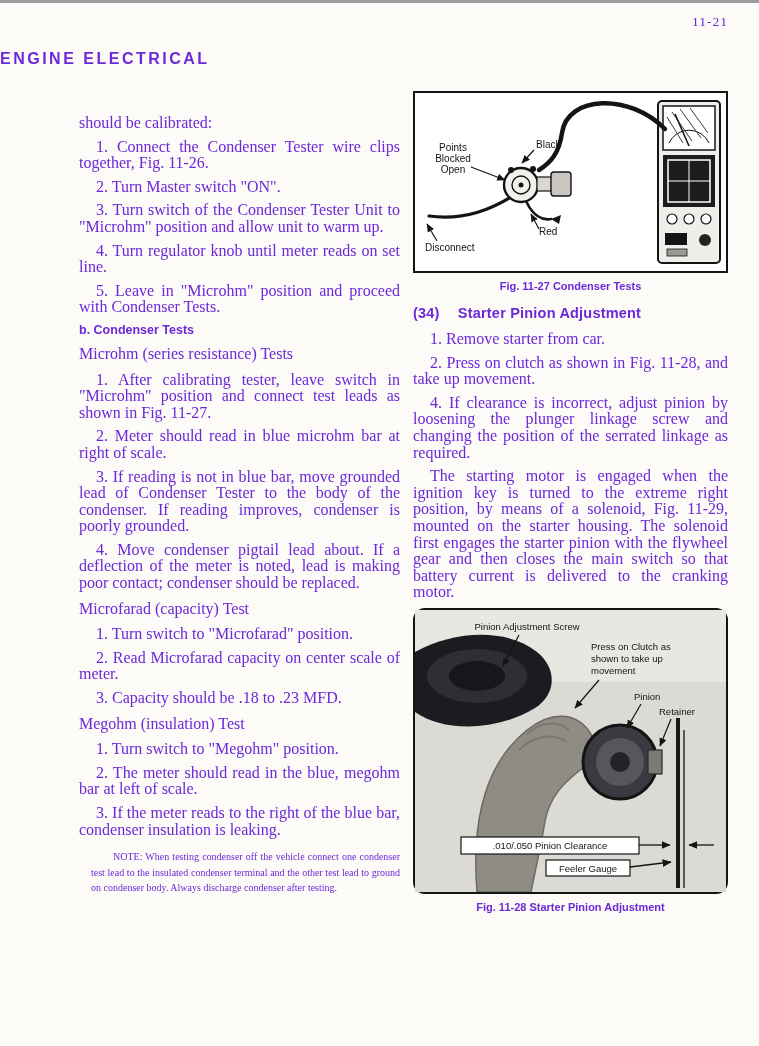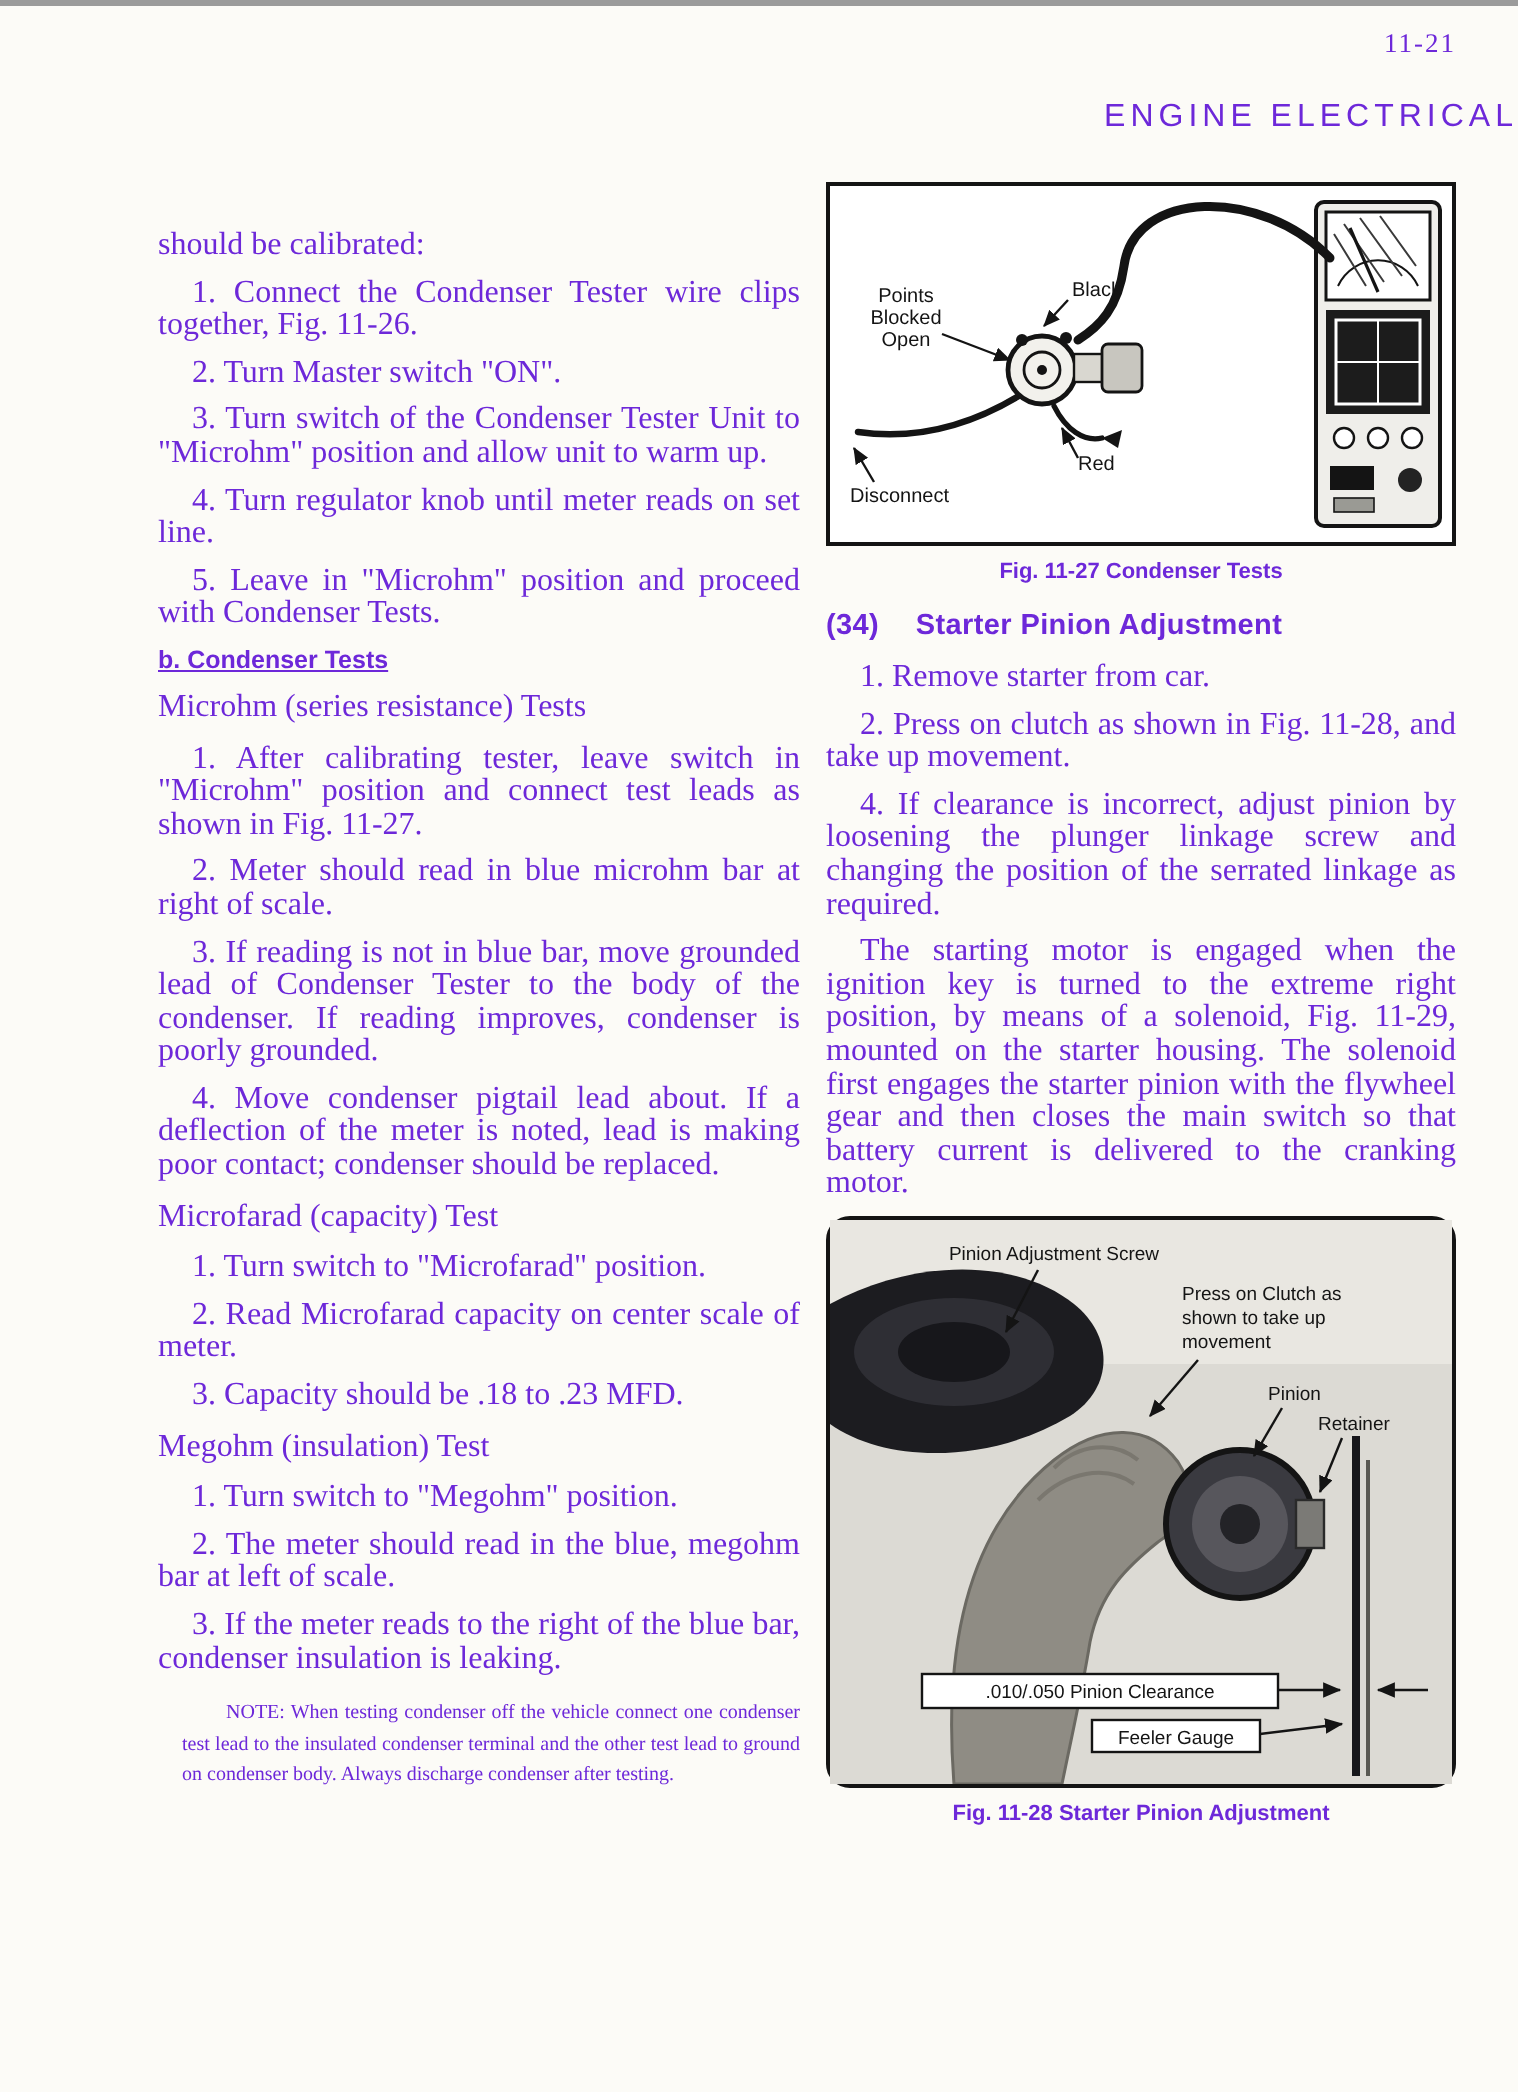--- a/index.html
+++ b/index.html
@@ -1,27 +1,27 @@
 <!DOCTYPE html>
 <html><head>
 <meta charset="utf-8">
 <style>
   html,body{margin:0;padding:0;}
   body{background:#9b9b9b;font-family:"Liberation Serif",serif;}
   .page{position:relative;width:759px;height:1046px;margin:3px auto;background:#fcfbf7;color:#6d28d9;overflow:hidden;}
   .page-number{position:absolute;top:11px;right:31px;font-size:13.5px;letter-spacing:1px;}
-  .page-title{position:absolute;top:47px;left:0;width:100%;text-align:right;margin:0;
-    font-family:"Liberation Sans",sans-serif;font-size:16px;font-weight:400;letter-spacing:2.5px;}
+  .page-title{position:absolute;top:47px;left:0;width:100%;text-align:left;margin:0;
+    font-family:"Liberation Sans",sans-serif;font-size:16px;font-weight:700;letter-spacing:2.5px;}
   .columns{position:absolute;top:88px;left:79px;display:flex;gap:13px;}
   .col-left{width:321px;padding-top:24px;}
   .col-right{width:315px;}
   p.body{font-size:16px;line-height:16.6px;text-align:justify;text-indent:17px;margin:0 0 7px 0;}
   p.flush{text-indent:0;}
   p.subject{text-indent:0;margin:9px 0 9px 0;}
-  h3.subhead{font-family:"Liberation Sans",sans-serif;font-size:12.5px;font-weight:700;margin:5px 0 9px 0;text-decoration:underline;}
+  h3.subhead{font-family:"Liberation Sans",sans-serif;font-size:12.5px;font-weight:700;margin:5px 0 9px 0;}
   h2.sechead{font-family:"Liberation Sans",sans-serif;font-size:14.5px;font-weight:700;margin:13px 0 10px 0;letter-spacing:.2px;}
   h2.sechead .secnum{margin-right:14px;}
   p.note{font-size:10px;line-height:15.6px;text-align:justify;margin:11px 0 0 12px;text-indent:22px;}
   figure.fig{margin:0;border:2px solid #141414;background:#ffffff;line-height:0;}
   figure.photo{background:#dcdad4;}
   .caption{font-family:"Liberation Sans",sans-serif;font-weight:700;font-size:11px;text-align:center;margin:7px 0 6px 0;}
   .fig-label{font-family:"Liberation Sans",sans-serif;}
   svg{display:block;}
 </style>
 </head>

